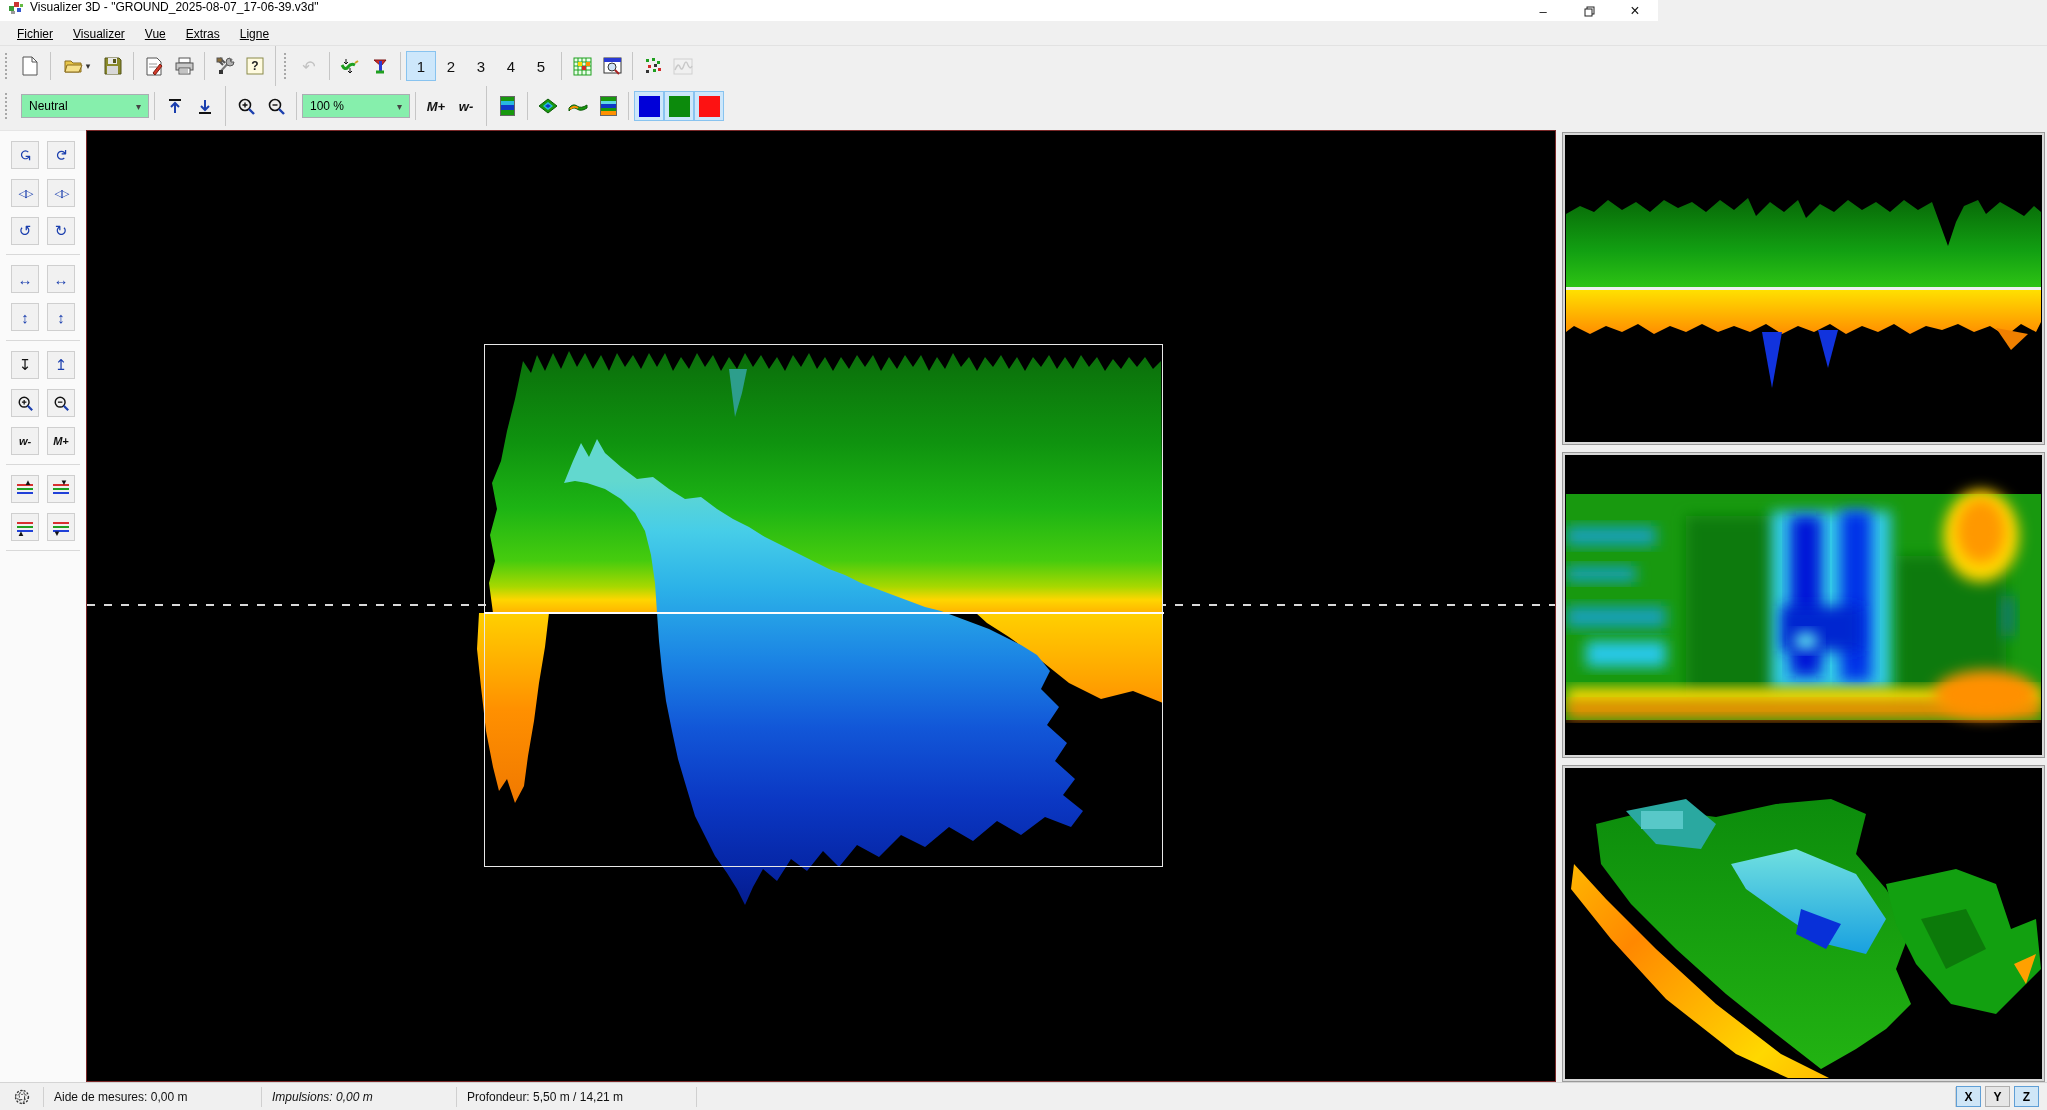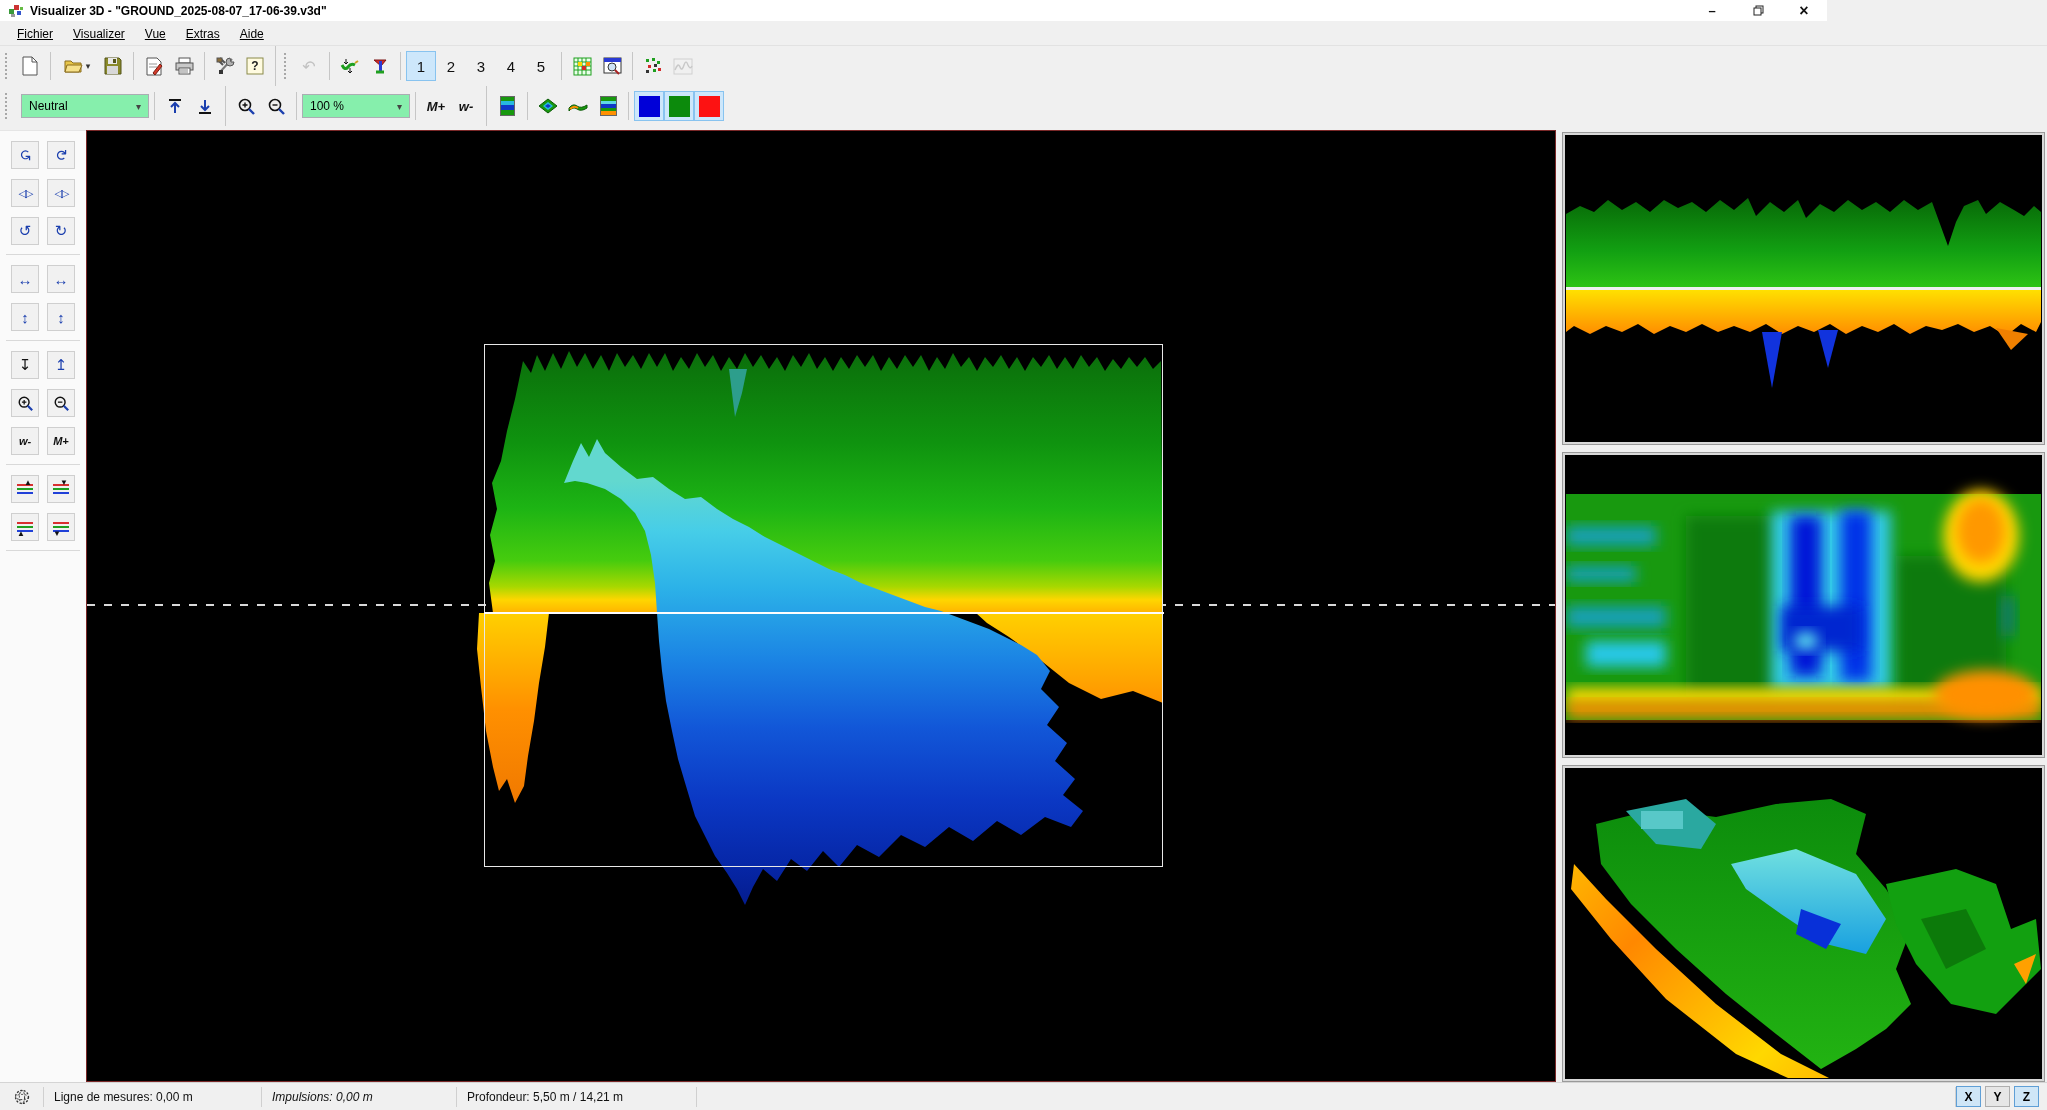--- a/index.html
+++ b/index.html
@@ -1,20 +1,20 @@
 <!DOCTYPE html>
 <html><head>
 <meta charset="utf-8">
 <style>
   * { box-sizing: border-box; margin: 0; padding: 0; }
   html,body { width:2047px; height:1110px; overflow:hidden; }
   body { font-family:"Liberation Sans", sans-serif; font-size:12px; background:#f0f0f0; color:#000; position:relative; }
 
   
-  #titlebar { position:absolute; left:0; top:0; width:1827px; height:22px; background:#ffffff; display:flex; align-items:center; border-bottom:1px solid #f0f0f0;font-weight:bold;}
+  #titlebar { position:absolute; left:0; top:0; width:1658px; height:22px; background:#ffffff; display:flex; border-bottom:1px solid #f0f0f0;}
   #titlebar .appicon { margin:0 6px 0 8px; width:16px; height:16px; }
   #titlebar .title { font-size:12px; color:#000; }
   #wincontrols { margin-left:auto; display:flex; height:22px; }
   .winbtn { width:46px; height:22px; display:flex; align-items:center; justify-content:center; font-size:13px; color:#111; }
 
   
   #menubar { position:absolute; left:0; top:22px; width:2047px; height:23px; background:#f0f0f0; display:flex; align-items:center; padding-left:8px; gap:2px; }
   .menu-item { padding:3px 9px;text-decoration:underline; }
 
   
@@ -101,21 +101,21 @@
         <span style="font-size:16px">×</span>
       </div>
   </div>
 </div>
 
 <div id="menubar">
   <span class="menu-item">Fichier</span>
   <span class="menu-item">Visualizer</span>
   <span class="menu-item">Vue</span>
   <span class="menu-item">Extras</span>
-  <span class="menu-item">Aide</span>
+  <span class="menu-item">Ligne</span>
 </div>
 
 <div id="toolbars">
 
   <div class="tbrow">
     <div class="grip"></div>
     <div class="tb-btn">
       <svg width="18" height="20" viewBox="0 0 18 20">
           <path d="M2 1 h9 l5 5 v13 h-14 z" fill="#fff" stroke="#555"></path>
           <path d="M11 1 v5 h5" fill="none" stroke="#555"></path>
@@ -552,21 +552,21 @@
 
 <div id="statusbar">
   <div class="st-cell st-icon-cell">
     <svg width="18" height="18" viewBox="0 0 18 18">
       <circle cx="9" cy="9" r="6.5" fill="none" stroke="#333" stroke-width="1.3" stroke-dasharray="2 1.5"></circle>
       <ellipse cx="9" cy="9" rx="6.5" ry="2.6" fill="none" stroke="#333" stroke-dasharray="2 1.5"></ellipse>
       <ellipse cx="9" cy="9" rx="2.6" ry="6.5" fill="none" stroke="#333" stroke-dasharray="2 1.5"></ellipse>
     </svg>
   </div>
   <div class="st-cell" id="st-measure">
-    <span class="st-text"><span>Ligne de mesures:</span>&nbsp;<span>0,00 m</span></span>
+    <span class="st-text"><span>Aide de mesures:</span>&nbsp;<span>0,00 m</span></span>
   </div>
   <div class="st-cell" id="st-impulse">
     <span class="st-text"><span>Impulsions:</span>&nbsp;<span>0,00 m</span></span>
   </div>
   <div class="st-cell" id="st-depth">
     <span class="st-text"><span>Profondeur:</span>&nbsp;<span>5,50 m / 14,21 m</span></span>
   </div>
   <div id="st-fill"></div>
   <div id="axisbox">
     <div class="axis">X</div>

